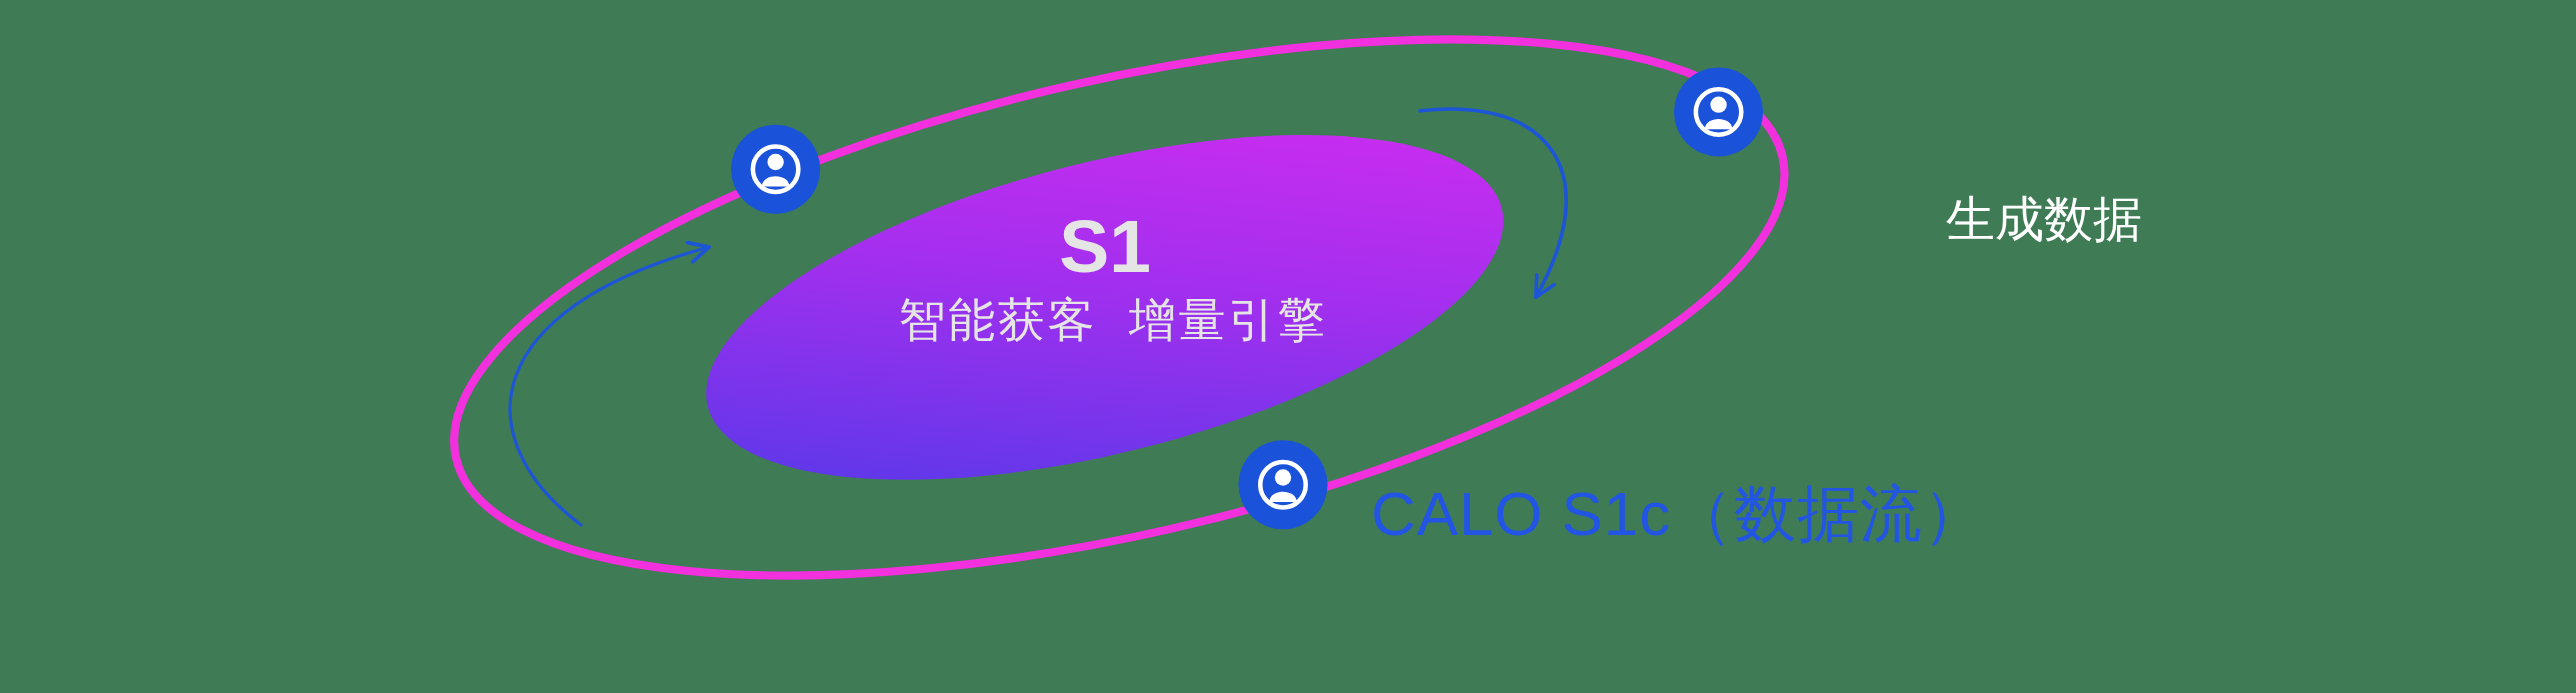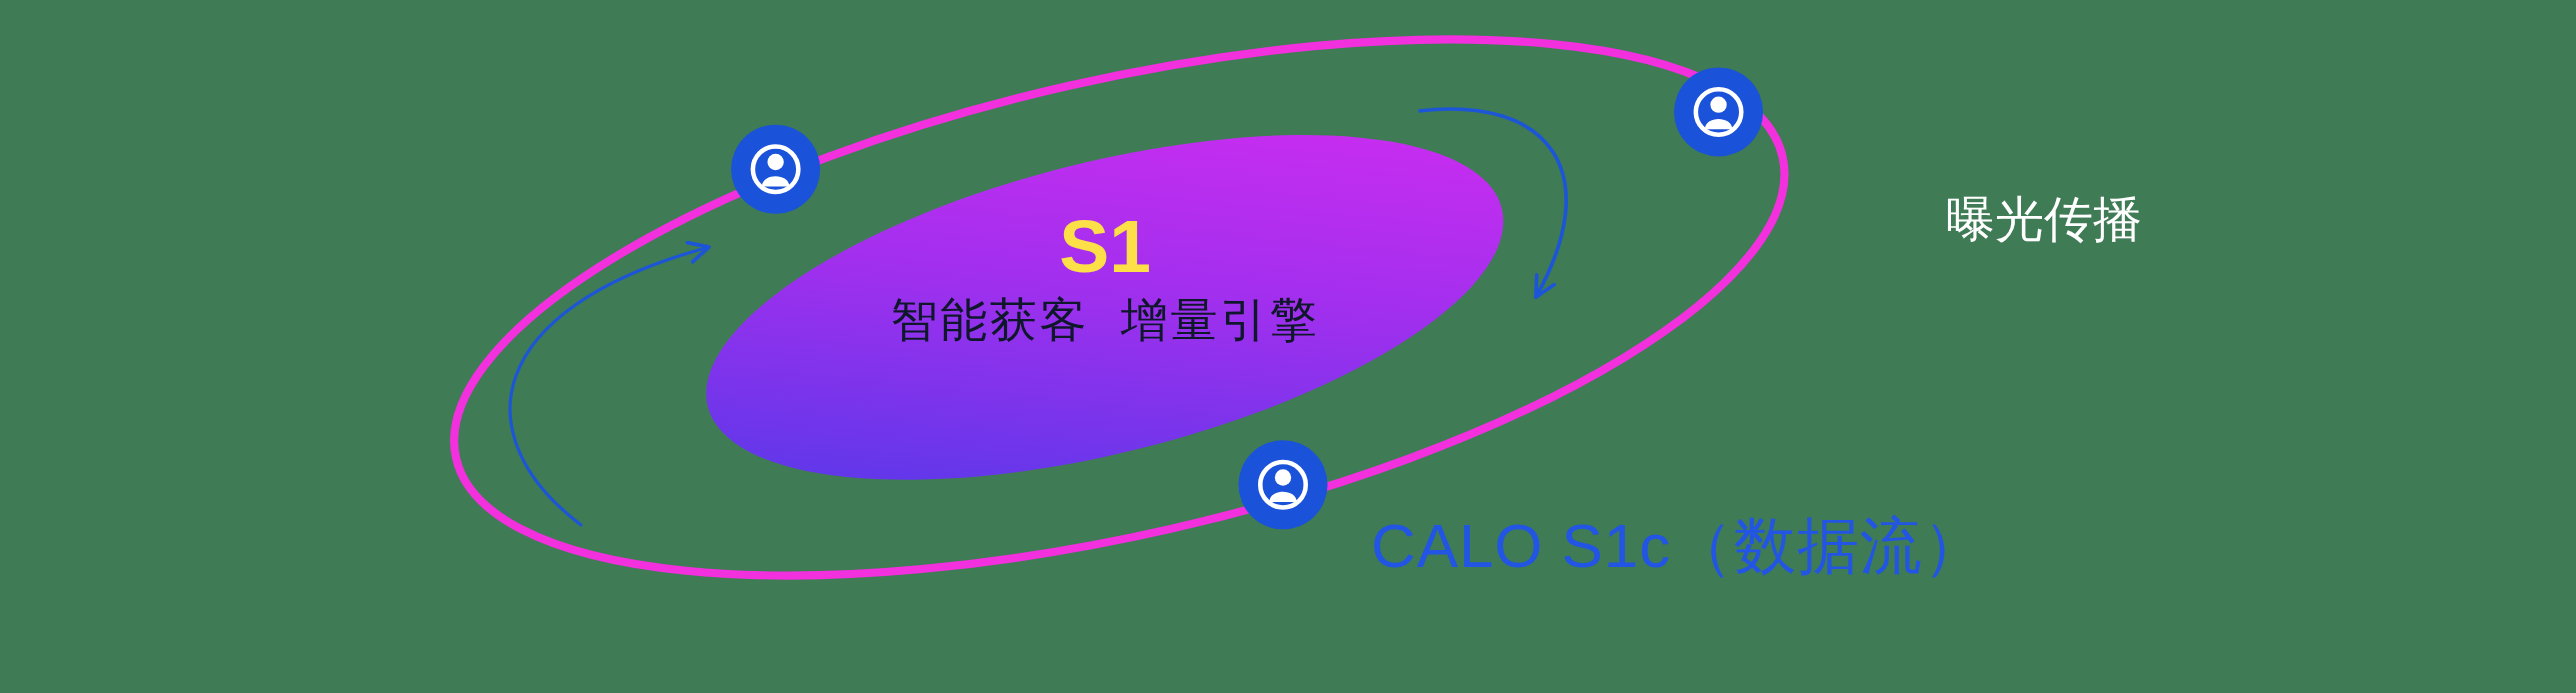--- a/index.html
+++ b/index.html
@@ -23,31 +23,32 @@
     font-size: 62px;
     font-weight: 500;
     letter-spacing: 0.9px;
   }
   .node-sublabel {
     color: #ffffff;
     font-size: 49px;
     font-weight: 400;
   }
   .center-title {
-    color: #fde047;
+    color: #e5e5e5;
     font-size: 75px;
     font-weight: 600;
     transform: translate(-50%, -50%);
   }
   .center-subtitle {
-    color: #0f172a;
+    color: #e5e5e5;
     font-size: 47px;
     font-weight: 400;
     transform: translate(-50%, -50%);
     letter-spacing: 2.7px;
+    margin-left: 8px;
   }
 </style>
 </head>
 <body>
 
 <div class="stage">
 
   <svg class="layer-svg" width="2576" height="694" viewBox="0 0 2833 763">
     <defs>
       <linearGradient id="centerGrad" x1="0" y1="1" x2="1" y2="0">
@@ -76,18 +77,18 @@
 
     <use href="#userIcon" x="853" y="186"></use>
     <use href="#userIcon" x="1890" y="123"></use>
     <use href="#userIcon" x="1411" y="533"></use>
   </svg>
 
   <div class="label center-title" style="left:1105px; top:246px;">S1</div>
   <div class="label center-subtitle" style="left:1105px; top:320px;">智能获客  增量引擎</div>
 
 
-  <div class="label node-sublabel" style="left:1946px; top:193px;">曝光传播</div>
+  <div class="label node-sublabel" style="left:1946px; top:193px;">生成数据</div>
 
-  <div class="label node-label" style="left:1371px; top:480px;margin-top:32px;">CALO S1c（数据流）</div>
+  <div class="label node-label" style="left:1371px; top:480px;">CALO S1c（数据流）</div>
 
 </div>
 
 
 </body></html>

